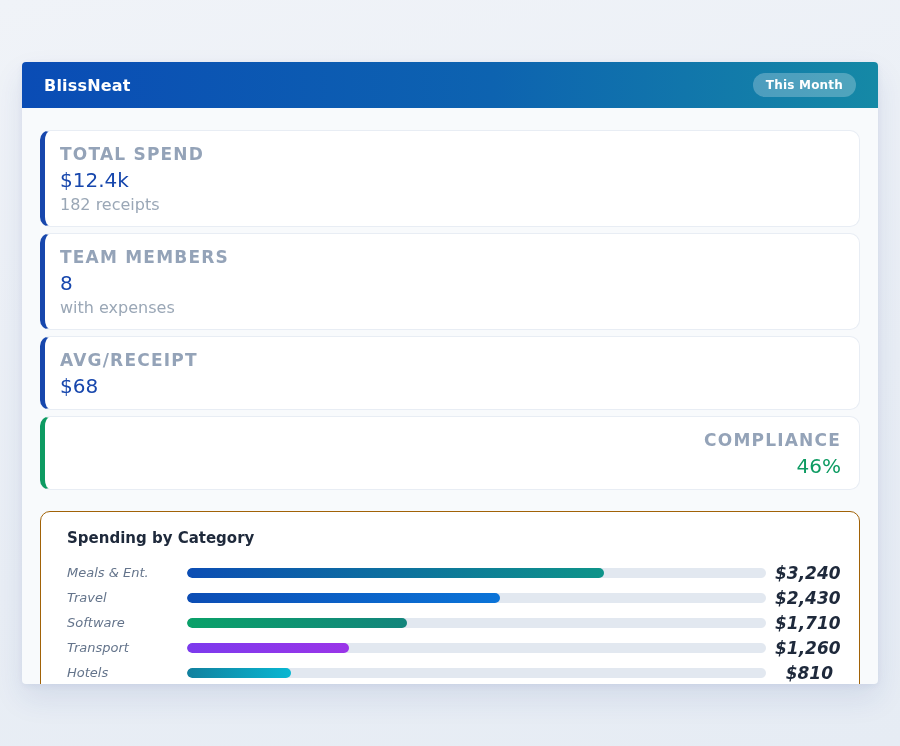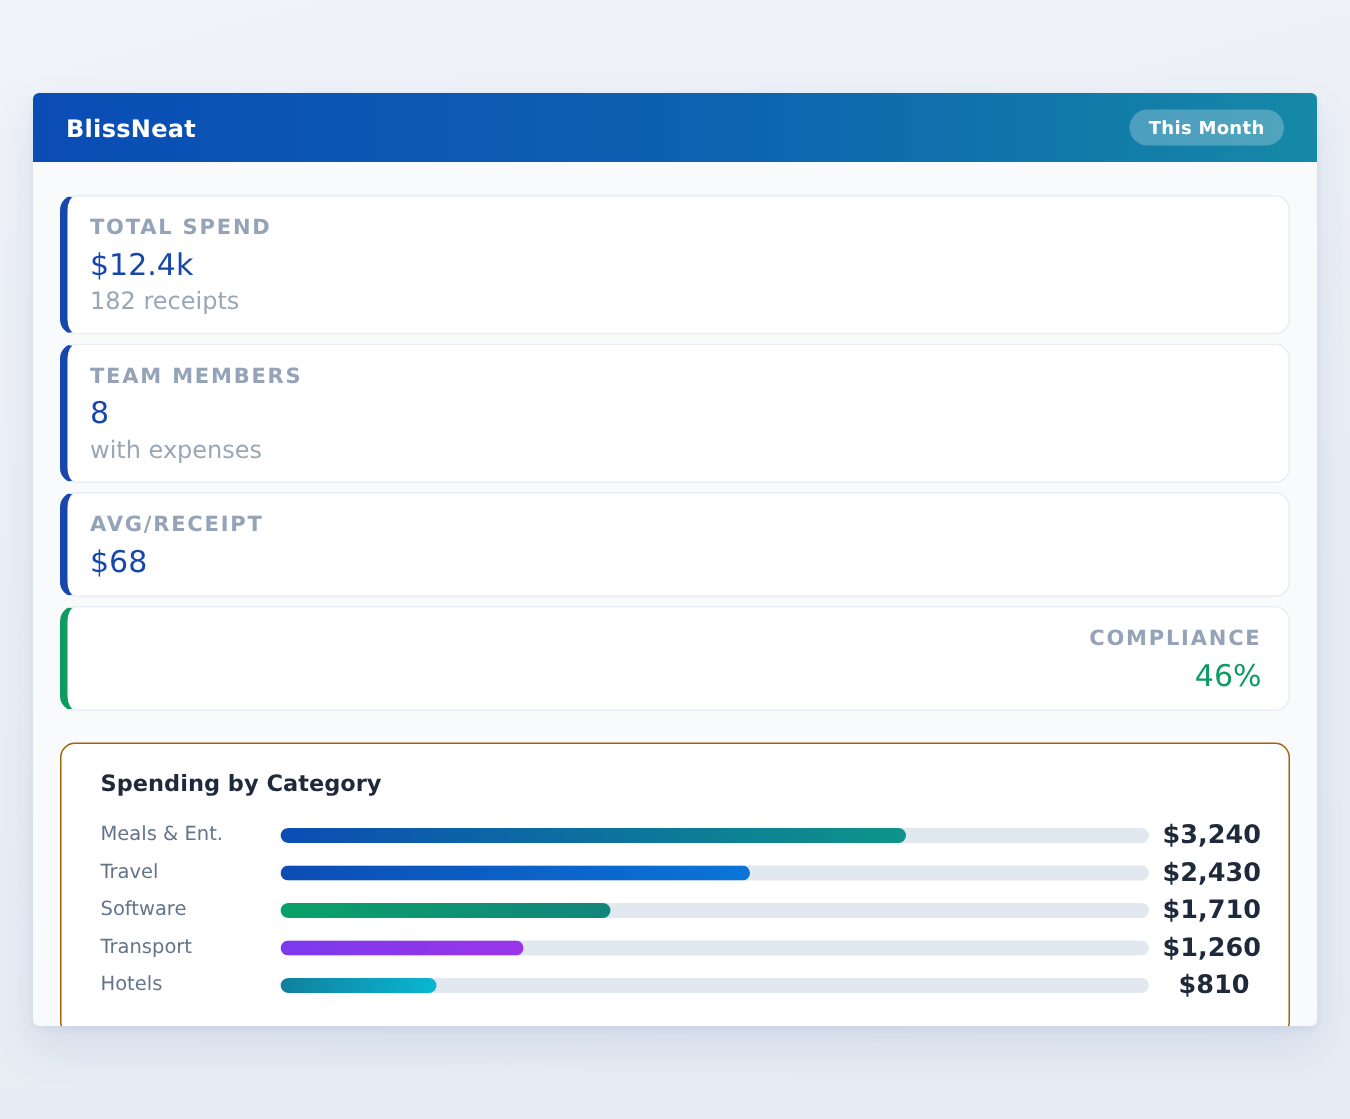--- a/index.html
+++ b/index.html
@@ -34,34 +34,34 @@
   .content { padding:22px 18px 18px; }
   .stat-card {
     background:#ffffff;
     border:1px solid #e8edf4;
     border-left:5px solid #1747ad;
     border-radius:10px;
     padding:13px 18px 12px 15px;
     margin-bottom:6px;
   }
   .stat-label {
-    color:#94a3b8; font-size:14px; font-weight:bold;
+    color:#94a3b8; font-size:17px; font-weight:bold;
     letter-spacing:1.2px; text-transform:uppercase;
   }
   .stat-value { color:#1747ad; font-size:20px; font-weight:normal; margin-top:5px; line-height:1.1; }
   .stat-sub { color:#9aa7b6; font-size:16px; margin-top:4px; }
   .chart-card {
     margin-top:21px;
     background:#ffffff;
     border:1px solid #a16207;
     border-radius:10px;
     padding:17px 26px 21px;
   }
   .chart-title { color:#1e293b; font-size:15px; font-weight:bold; margin-bottom:13px; }
-  .chart-row { display:flex; align-items:center; height:25px; }
+  .chart-row { display:flex; align-items:center; height:25px;font-style:italic; }
   .row-label { width:120px; flex:none; color:#64748b; font-size:13px; }
   .bar-track {
     flex:1; height:10px; border-radius:5px; background:#e2e8f0;
     position:relative; overflow:hidden; margin-right:9px;
   }
   .bar-fill { position:absolute; left:0; top:0; height:10px; border-radius:5px; }
   .row-value { width:58px; flex:none; text-align:right; color:#1e293b; font-size:17px; font-weight:bold; }
 </style>
 </head>
 <body>

